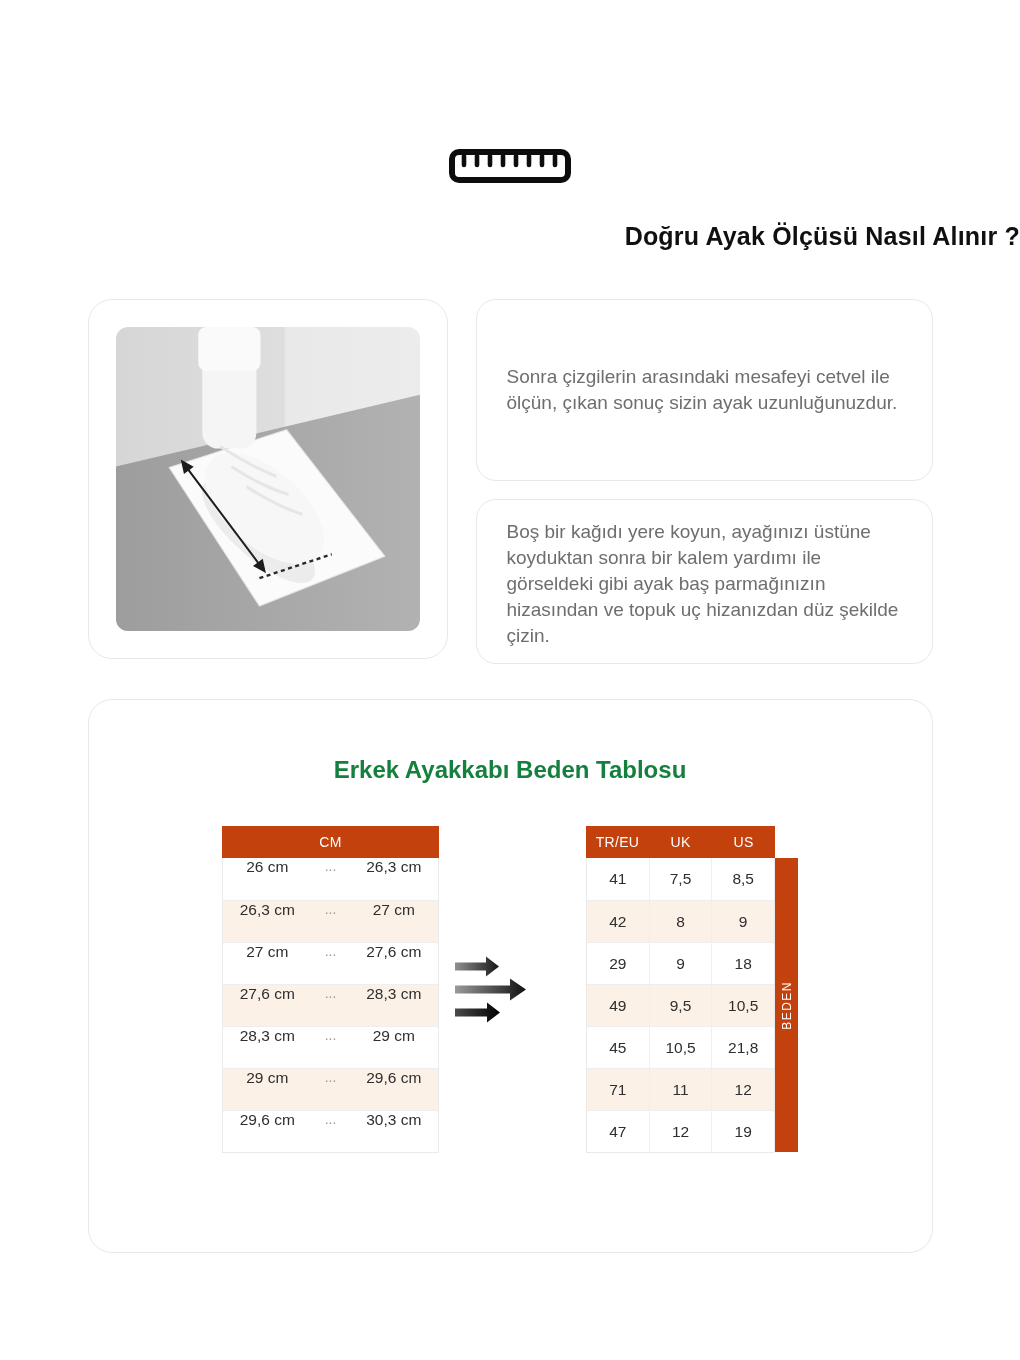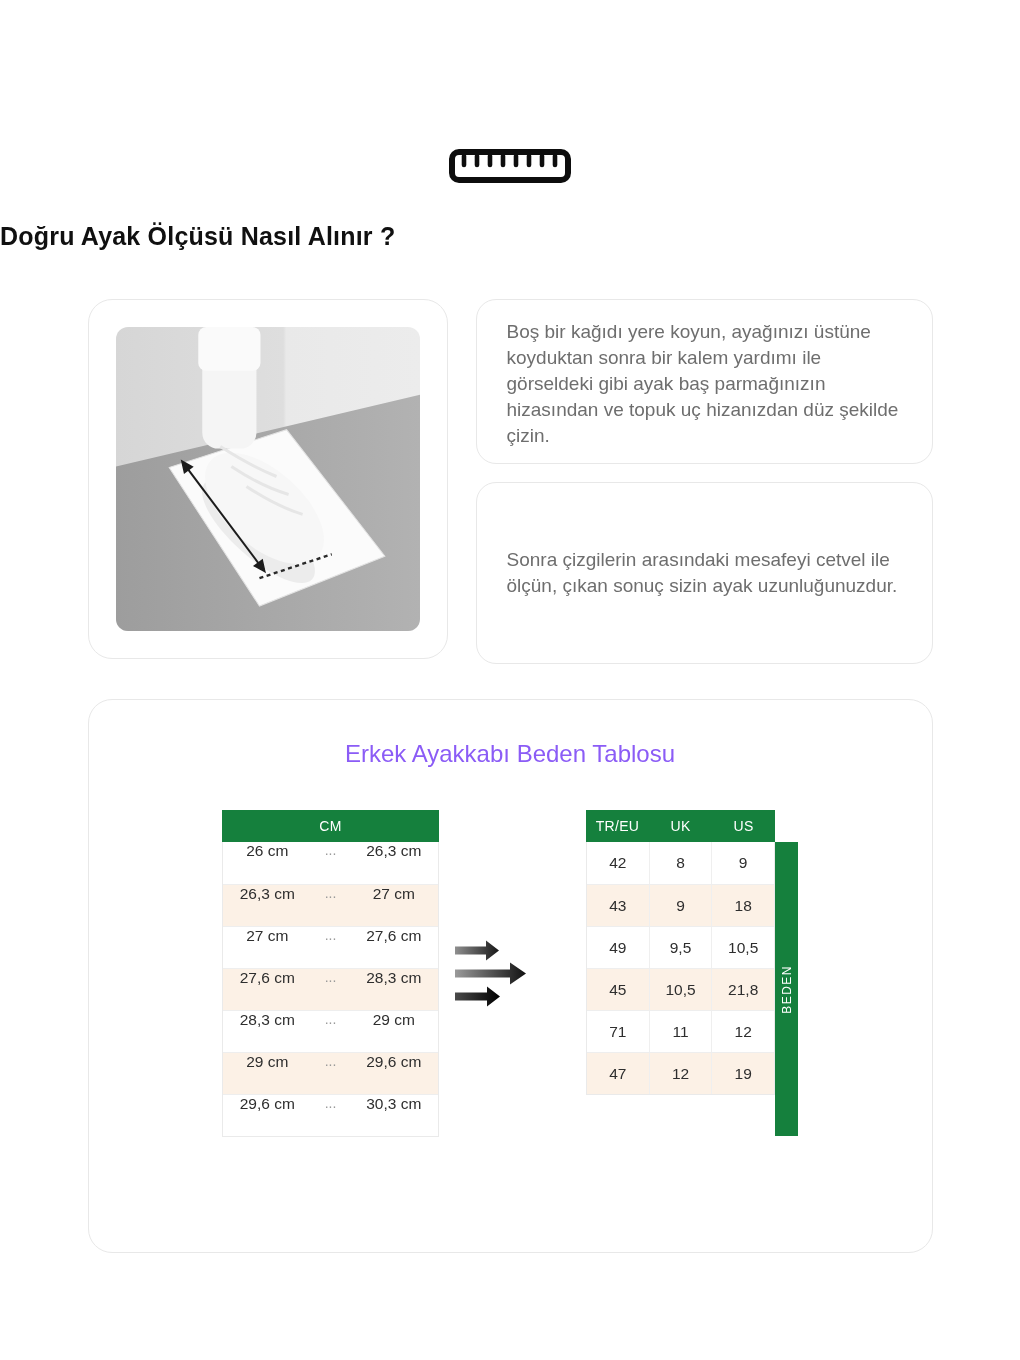--- a/index.html
+++ b/index.html
@@ -11,21 +11,21 @@
   }
   .page { width: 1020px; padding-top: 148px; }
 
   
   .ruler-wrap { display: flex; justify-content: center; }
   .ruler-wrap svg { width: 124px; height: 36px; }
 
   
   .main-title {
     margin-top: 38px;
-    text-align: left;
+    text-align: right;
     font-size: 25px; font-weight: 700; color: #101010;
     letter-spacing: 0.2px;
   }
 
   
   .top-section {
     width: 845px; margin: 48px auto 0 auto;
     display: flex; gap: 28px;
   }
   .photo-card {
@@ -44,29 +44,29 @@
   .info-card.step1 { height: 165px; padding: 19px 30px 0 30px; }
   .info-card.step2 { height: 182px; padding: 0 30px; display: flex; align-items: center; }
 
   
   .size-card {
     width: 845px; height: 554px;
     margin: 35px auto 0 auto;
     border: 1px solid #e8e8e8; border-radius: 24px; background: #fff;
   }
   .size-title {
-    margin-top: 40px; text-align: center;
-    font-size: 24px; font-weight: 400; color: #8b5cf6;
+    margin-top: 56px; text-align: center;
+    font-size: 24px; font-weight: 700; color: #15803d;
   }
   .tables-row {
     margin-top: 42px;
     display: flex; justify-content: center; align-items: flex-start;
   }
 
-  .black { background: #15803d; color: #fff; }
+  .black { background: #c2410c; color: #fff; }
 
   
   .cm-table { width: 217px; }
   .cm-header {
     height: 32px; display: flex; align-items: center; justify-content: center;
     font-size: 14px; letter-spacing: 0.3px;
   }
   .cm-rows { border: 1px solid #eaeaea; border-top: none; }
   .t-row {
     height: 42px; display: flex; align-items: flex-start;
@@ -163,25 +163,25 @@
         <g stroke="#1c1c1c" stroke-width="2" fill="#1c1c1c">
           <line x1="72" y1="143" x2="142" y2="237"></line>
           <polygon points="66,135 68.4,145.7 75.6,140.3"></polygon>
           <polygon points="148,245 138.4,239.7 145.6,234.3"></polygon>
         </g>
         <line x1="143" y1="252" x2="215" y2="228" stroke="#2a2a2a" stroke-width="2.4" stroke-dasharray="4 3.5"></line>
       </svg>
     </div>
 
     <div class="text-col">
+      <div class="info-card step2">
+        <p>Sonra çizgilerin arasındaki mesafeyi cetvel ile ölçün, çıkan sonuç sizin ayak uzunluğunuzdur.</p>
+      </div>
       <div class="info-card step1">
         <p>Boş bir kağıdı yere koyun, ayağınızı üstüne koyduktan sonra bir kalem yardımı ile görseldeki gibi ayak baş parmağınızın hizasından ve topuk uç hizanızdan düz şekilde çizin.</p>
-      </div>
-      <div class="info-card step2">
-        <p>Sonra çizgilerin arasındaki mesafeyi cetvel ile ölçün, çıkan sonuç sizin ayak uzunluğunuzdur.</p>
       </div>
     </div>
   </div>
 
   <div class="size-card">
     <h2 class="size-title">Erkek Ayakkabı Beden Tablosu</h2>
 
     <div class="tables-row">
 
       <div class="cm-table">
@@ -249,26 +249,31 @@
 
       <div class="right-group">
         <div class="conv-table">
           <div class="conv-header black">
             <span class="hcell">TR/EU</span>
             <span class="hcell">UK</span>
             <span class="hcell">US</span>
           </div>
           <div class="conv-rows">
             <div class="t-row">
+              <span class="conv-cell">41</span>
+              <span class="conv-cell">7,5</span>
+              <span class="conv-cell">8,5</span>
+            </div>
+            <div class="t-row">
               <span class="conv-cell">42</span>
               <span class="conv-cell">8</span>
               <span class="conv-cell">9</span>
             </div>
             <div class="t-row">
-              <span class="conv-cell">43</span>
+              <span class="conv-cell">29</span>
               <span class="conv-cell">9</span>
               <span class="conv-cell">18</span>
             </div>
             <div class="t-row">
               <span class="conv-cell">49</span>
               <span class="conv-cell">9,5</span>
               <span class="conv-cell">10,5</span>
             </div>
             <div class="t-row">
               <span class="conv-cell">45</span>

